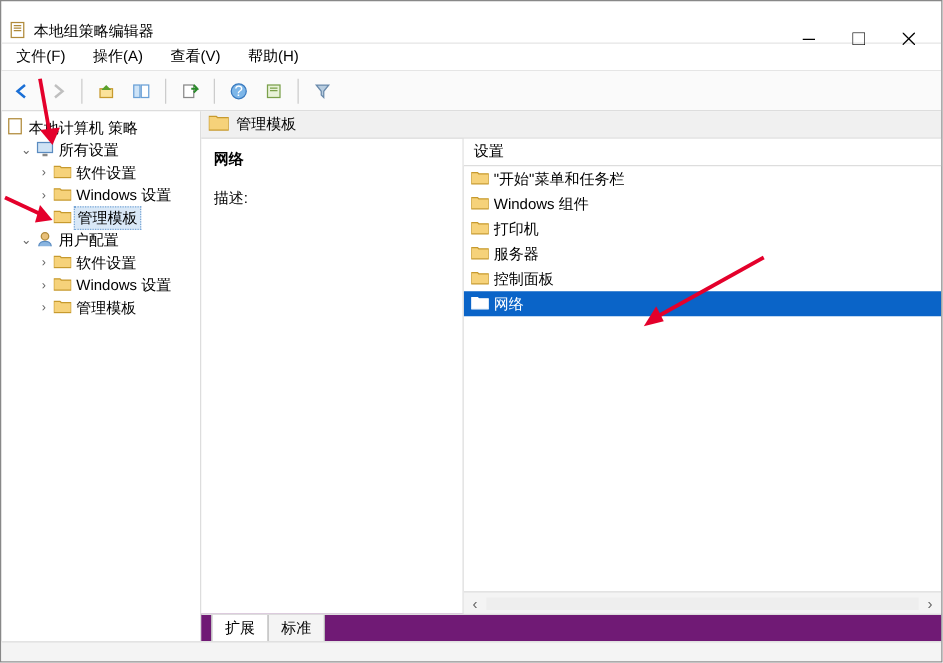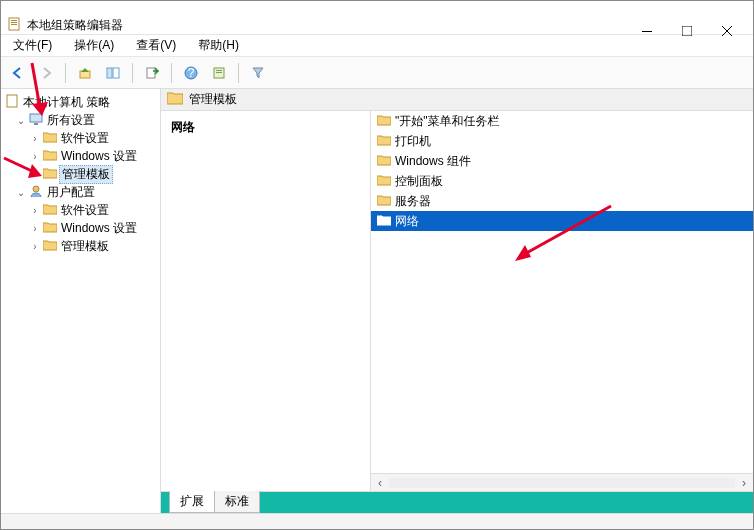--- a/index.html
+++ b/index.html
@@ -28,21 +28,21 @@
 .descpane .dt{margin-bottom:4px}
 .listpane{flex:1;display:flex;flex-direction:column;min-width:0}
 .listhead{height:22px;border-bottom:1px solid #ddd;display:flex;align-items:center;padding:0 8px;background:#fff}
 .listbody{flex:1;overflow:auto}
 .lrow{height:20px;display:flex;align-items:center;padding:0 6px;gap:4px}
 .lrow.sel{background:#0a64c8;color:#fff}
 .lrow.sel .lbl{color:#fff}
 .hscroll{height:18px;border-top:1px solid #ddd;display:flex;align-items:center;background:#f4f4f4}
 .hscroll .arr{width:18px;text-align:center;color:#666}
 .hscroll .track{flex:1;height:10px;background:#eee;position:relative}
-.tabs{height:22px;border-top:1px solid #ddd;display:flex;align-items:flex-end;padding:0 8px;background:#14b8a6}
+.tabs{height:22px;border-top:1px solid #ddd;display:flex;align-items:center;padding:0 8px;background:#701a75}
 .tab{border:1px solid #bbb;border-top:none;padding:2px 10px;margin-right:-1px;background:#f4f4f4}
 .tab.active{background:#fff}
 .statusbar{height:16px;border-top:1px solid #ddd;background:#f4f4f4}
 .folder-icon{width:14px;height:12px;display:inline-block}
 .arrow-red{position:absolute;pointer-events:none}
 </style>
 </head>
 <body>
 
 <div class="titlebar">
@@ -214,53 +214,57 @@
     <div class="pathbar">
       <span><svg width="16" height="14">
             <path d="M0 2h6l1 1h9v10H0z" fill="#f6d27a" stroke="#c79a2e"></path>
           </svg></span>
       <span>管理模板</span>
     </div>
 
     <div class="panes">
       <div class="descpane">
         <div class="h">网络</div>
+        <div class="dt">描述:</div>
       </div>
 
       <div class="listpane">
+        <div class="listhead">
+          <span>设置</span>
+        </div>
         <div class="listbody" id="listbody">
             <div class="lrow">
               <span><svg width="14" height="12">
                   <path d="M0 2h5l1 1h8v8H0z" fill="#f6d27a" stroke="#c79a2e"></path>
                 </svg></span>
               <span class="lbl">"开始"菜单和任务栏</span>
             </div>
             <div class="lrow">
               <span><svg width="14" height="12">
                   <path d="M0 2h5l1 1h8v8H0z" fill="#f6d27a" stroke="#c79a2e"></path>
                 </svg></span>
+              <span class="lbl">Windows 组件</span>
+            </div>
+            <div class="lrow">
+              <span><svg width="14" height="12">
+                  <path d="M0 2h5l1 1h8v8H0z" fill="#f6d27a" stroke="#c79a2e"></path>
+                </svg></span>
               <span class="lbl">打印机</span>
             </div>
             <div class="lrow">
               <span><svg width="14" height="12">
                   <path d="M0 2h5l1 1h8v8H0z" fill="#f6d27a" stroke="#c79a2e"></path>
                 </svg></span>
-              <span class="lbl">Windows 组件</span>
+              <span class="lbl">服务器</span>
             </div>
             <div class="lrow">
               <span><svg width="14" height="12">
                   <path d="M0 2h5l1 1h8v8H0z" fill="#f6d27a" stroke="#c79a2e"></path>
                 </svg></span>
               <span class="lbl">控制面板</span>
-            </div>
-            <div class="lrow">
-              <span><svg width="14" height="12">
-                  <path d="M0 2h5l1 1h8v8H0z" fill="#f6d27a" stroke="#c79a2e"></path>
-                </svg></span>
-              <span class="lbl">服务器</span>
             </div>
             <div class="lrow sel">
               <span><svg width="14" height="12">
                   <path d="M0 2h5l1 1h8v8H0z" fill="#fff" stroke="#fff"></path>
                 </svg></span>
               <span class="lbl">网络</span>
             </div>
           </div>
         <div class="hscroll">
           <span class="arr">‹</span>

